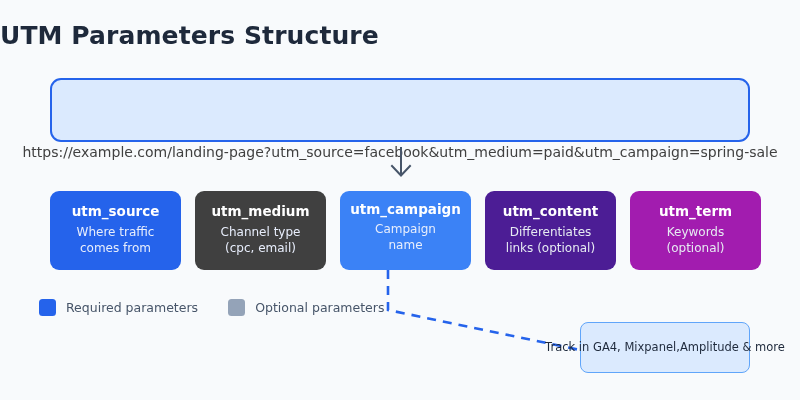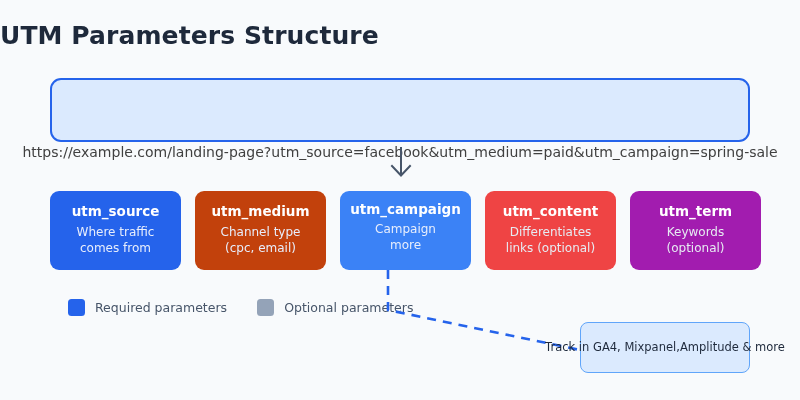--- a/index.html
+++ b/index.html
@@ -90,29 +90,29 @@
     margin-bottom: 5px;
   }
   .param-card .card-desc {
     font-size: 12px;
     color: #e8eefc;
     line-height: 1.33;
   }
   .param-card.gray .card-desc { color: #e6ebf2; }
 
   #card-0 { left: 50px;  background: #2563eb; }
-  #card-1 { left: 195px; background: #c2410c; }
+  #card-1 { left: 195px; background: #404040; }
   #card-2 { left: 340px; background: #3b82f6; justify-content: flex-end; }
-  #card-3 { left: 485px; background: #ef4444; }
+  #card-3 { left: 485px; background: #4c1d95; }
   #card-4 { left: 630px; background: #a21caf; }
 
   
   #legend {
     position: absolute;
-    left: 68px;
+    left: 39px;
     top: 299px;
     display: flex;
     align-items: center;
     gap: 30px;
   }
   .legend-item {
     display: flex;
     align-items: center;
     gap: 10px;
   }
@@ -186,21 +186,21 @@
 
   <div class="param-card" id="card-1">
     <div class="card-title">utm_medium</div>
     <div class="card-desc">Channel type</div>
     <div class="card-desc">(cpc, email)</div>
   </div>
 
   <div class="param-card" id="card-2">
     <div class="card-title">utm_campaign</div>
     <div class="card-desc">Campaign</div>
-    <div class="card-desc">more</div>
+    <div class="card-desc">name</div>
   </div>
 
   <div class="param-card gray" id="card-3">
     <div class="card-title">utm_content</div>
     <div class="card-desc">Differentiates</div>
     <div class="card-desc">links (optional)</div>
   </div>
 
   <div class="param-card gray" id="card-4">
     <div class="card-title">utm_term</div>

